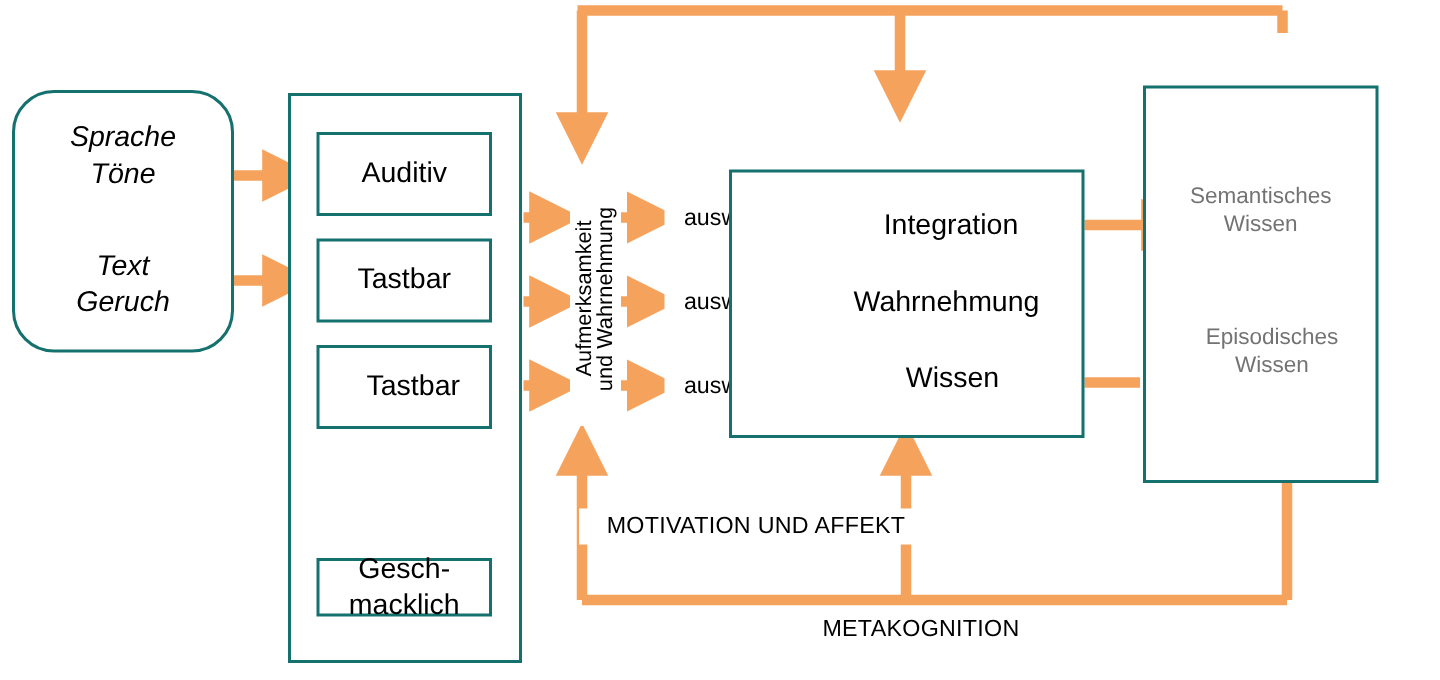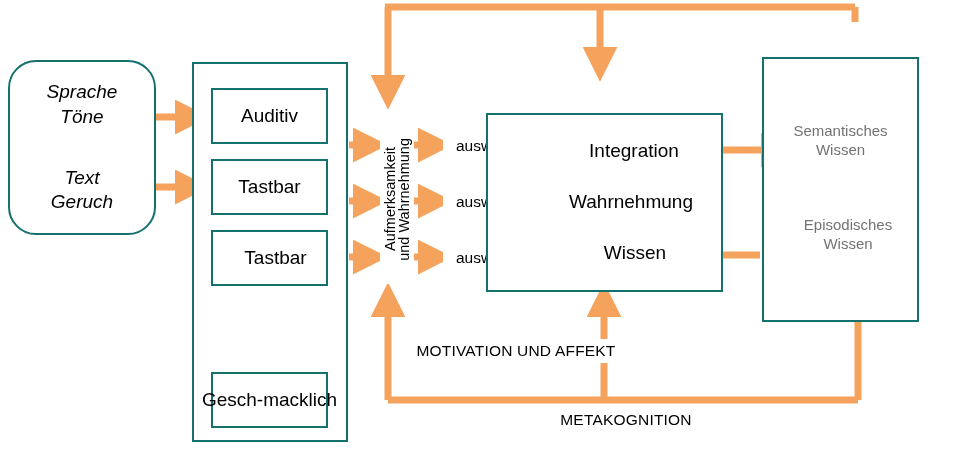--- a/index.html
+++ b/index.html
@@ -42,21 +42,21 @@
     position: absolute;
     background: #ffffff;
     color: #000000;
     white-space: nowrap;
     display: flex;
     align-items: center;
     justify-content: center;
   }
   .proc-label { font-size: 19px; }
   .select-label { font-size: 15.5px; padding: 1px 2px; }
-  .caps-label { font-size: 15.5px; padding: 1px 4px; letter-spacing: .2px; margin-left: 12px; }
+  .caps-label { font-size: 15.5px; padding: 1px 4px; letter-spacing: .2px; }
   .rot-band {
     position: absolute;
     background: #ffffff;
     display: flex;
     flex-direction: row;
     align-items: center;
     justify-content: center;
     gap: 0px;
   }
   .rot-text {
@@ -141,21 +141,21 @@
 
   <div class="box sensory-label" style="left:211px; top:88px; width:117px; height:56px;">
     <span>Auditiv</span>
   </div>
   <div class="box sensory-label" style="left:211px; top:159px; width:117px; height:56px;">
     <span>Tastbar</span>
   </div>
   <div class="box sensory-label" style="left:211px; top:230px; width:117px; height:56px;padding-left:12px;">
     <span>Tastbar</span>
   </div>
-  <div class="box sensory-label" style="left:211px; top:372px; width:117px; height:56px; flex-direction:row;">
+  <div class="box sensory-label" style="left:211px; top:372px; width:117px; height:39px; flex-direction:column;">
     <span>Gesch-</span>
     <span>macklich</span>
   </div>
 
   <div class="rot-band" style="left:380px; top:114px; width:34px; height:170px;">
     <span class="rot-text">Aufmerksamkeit</span>
     <span class="rot-text">und Wahrnehmung</span>
   </div>
 
   <div class="plain-label select-label" style="left:443px; top:133px; width:96px; height:24px;">

